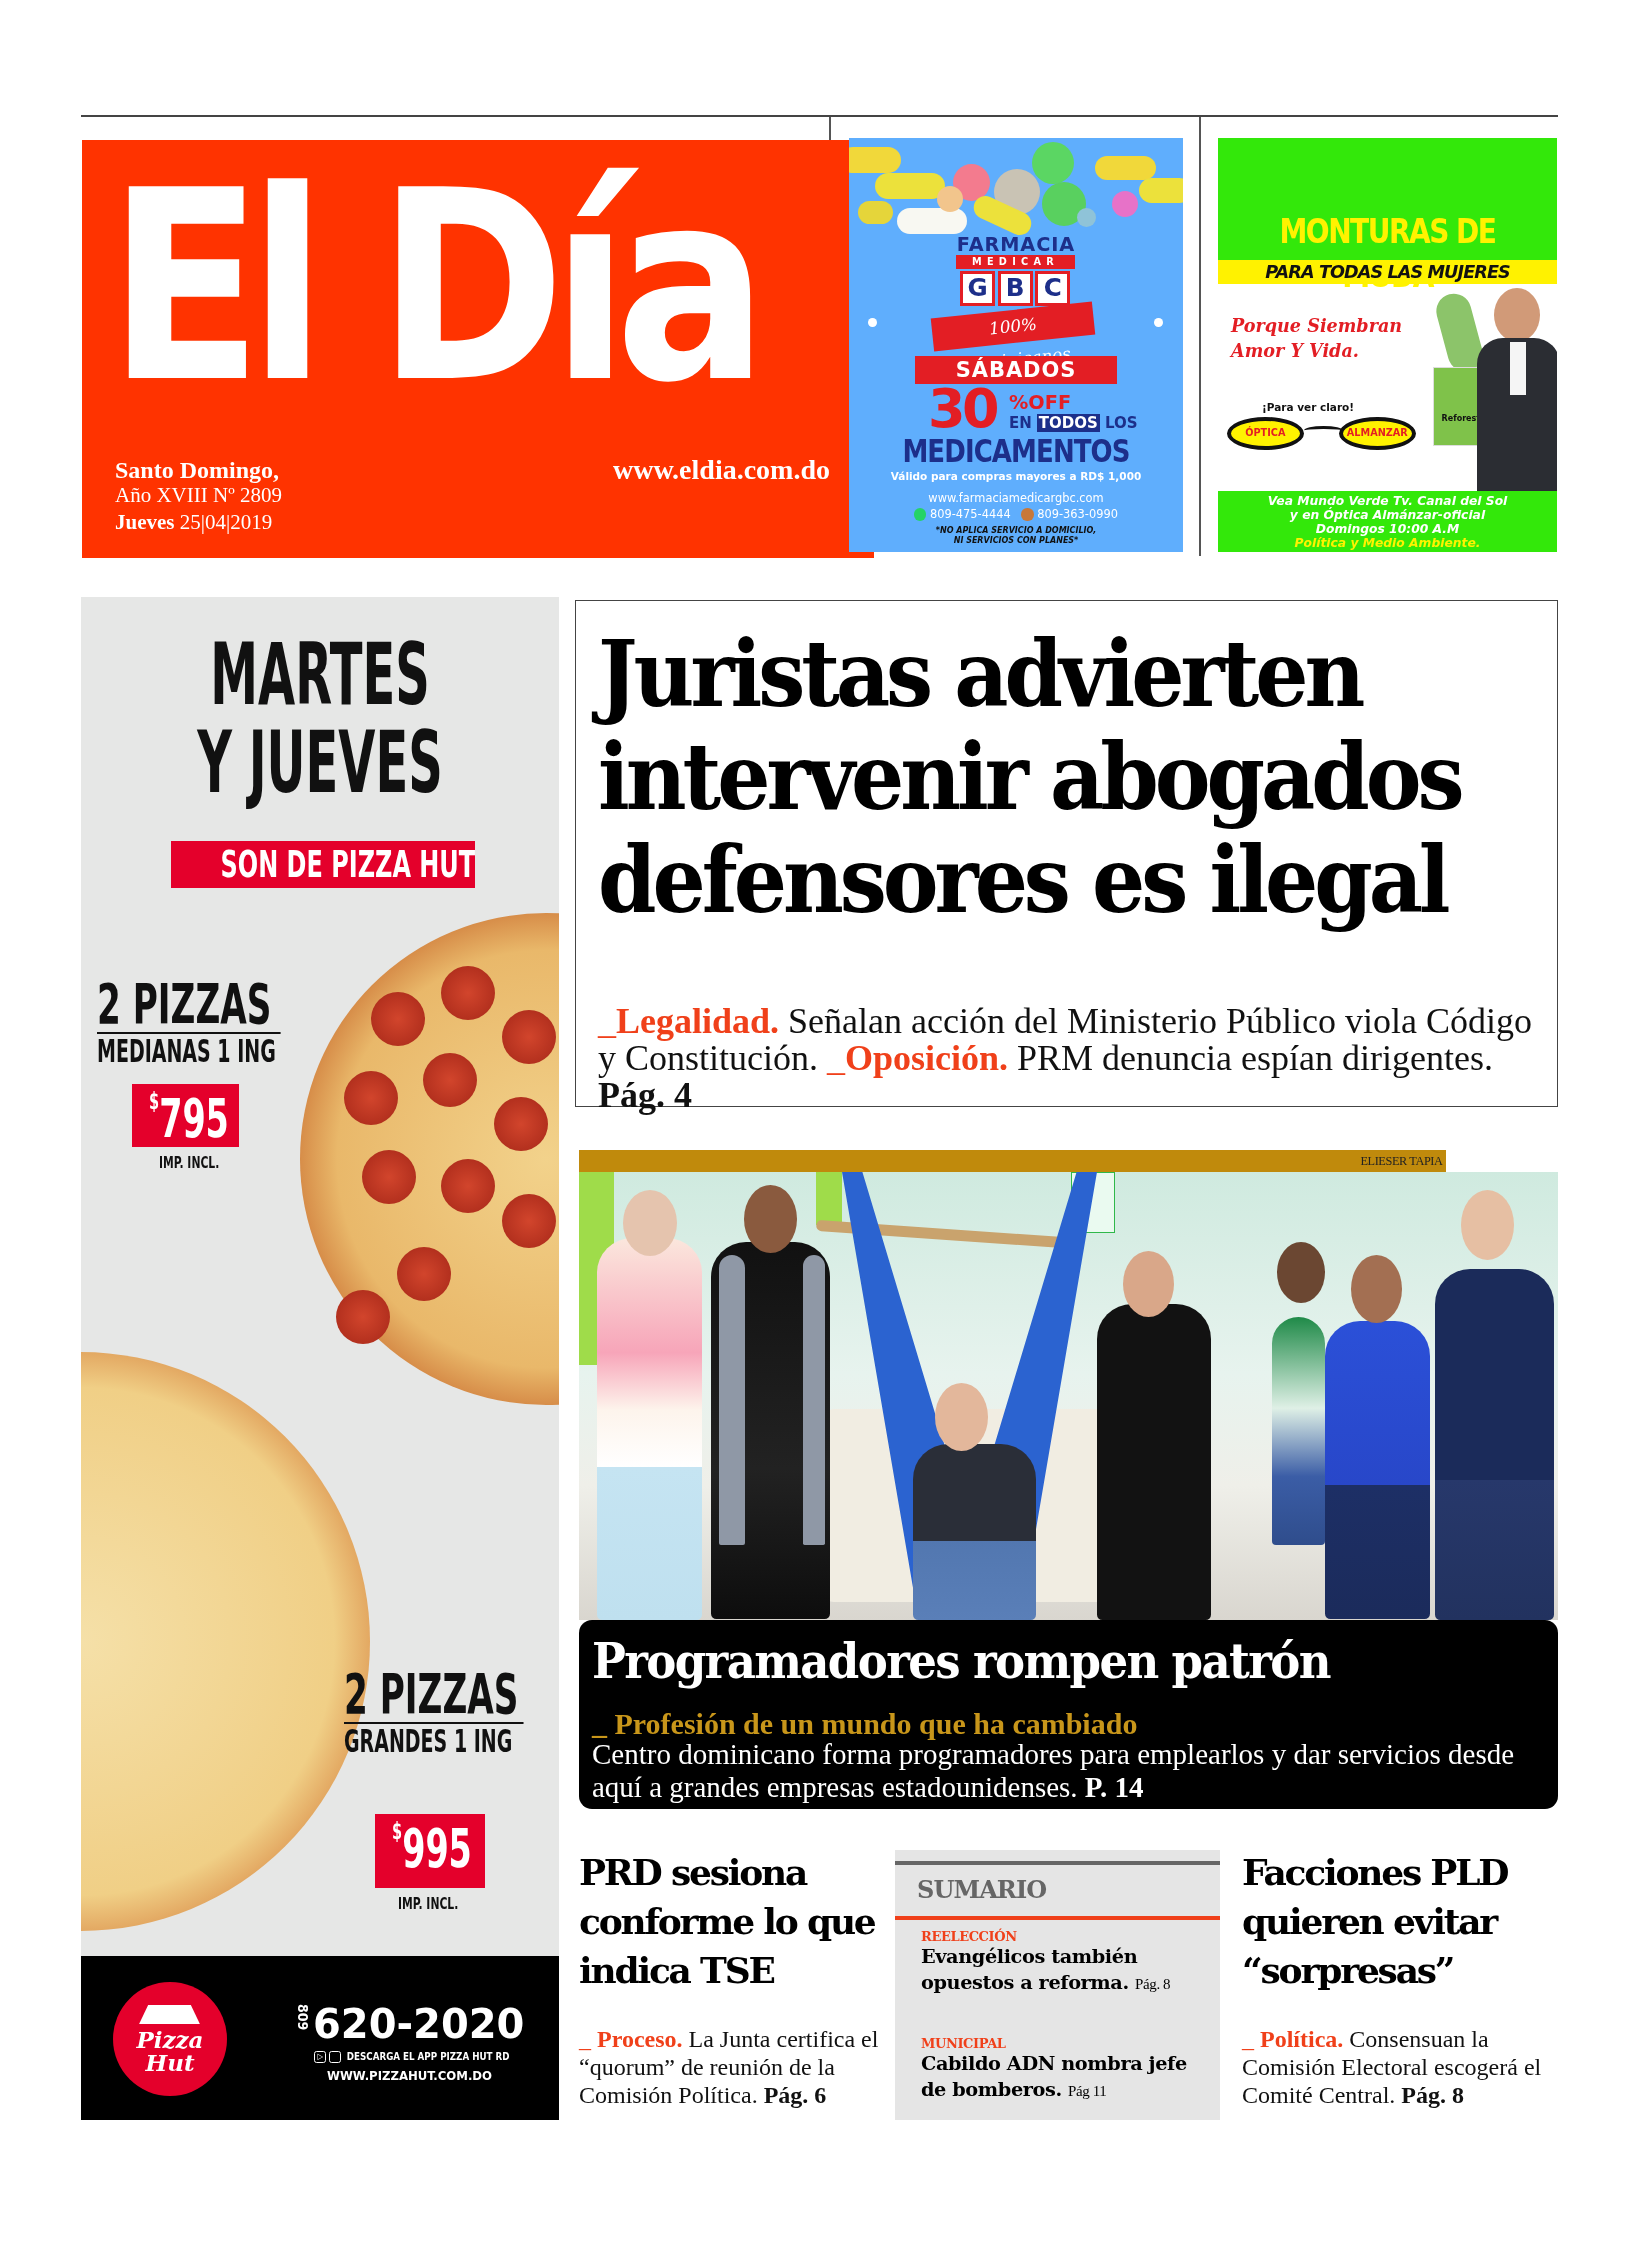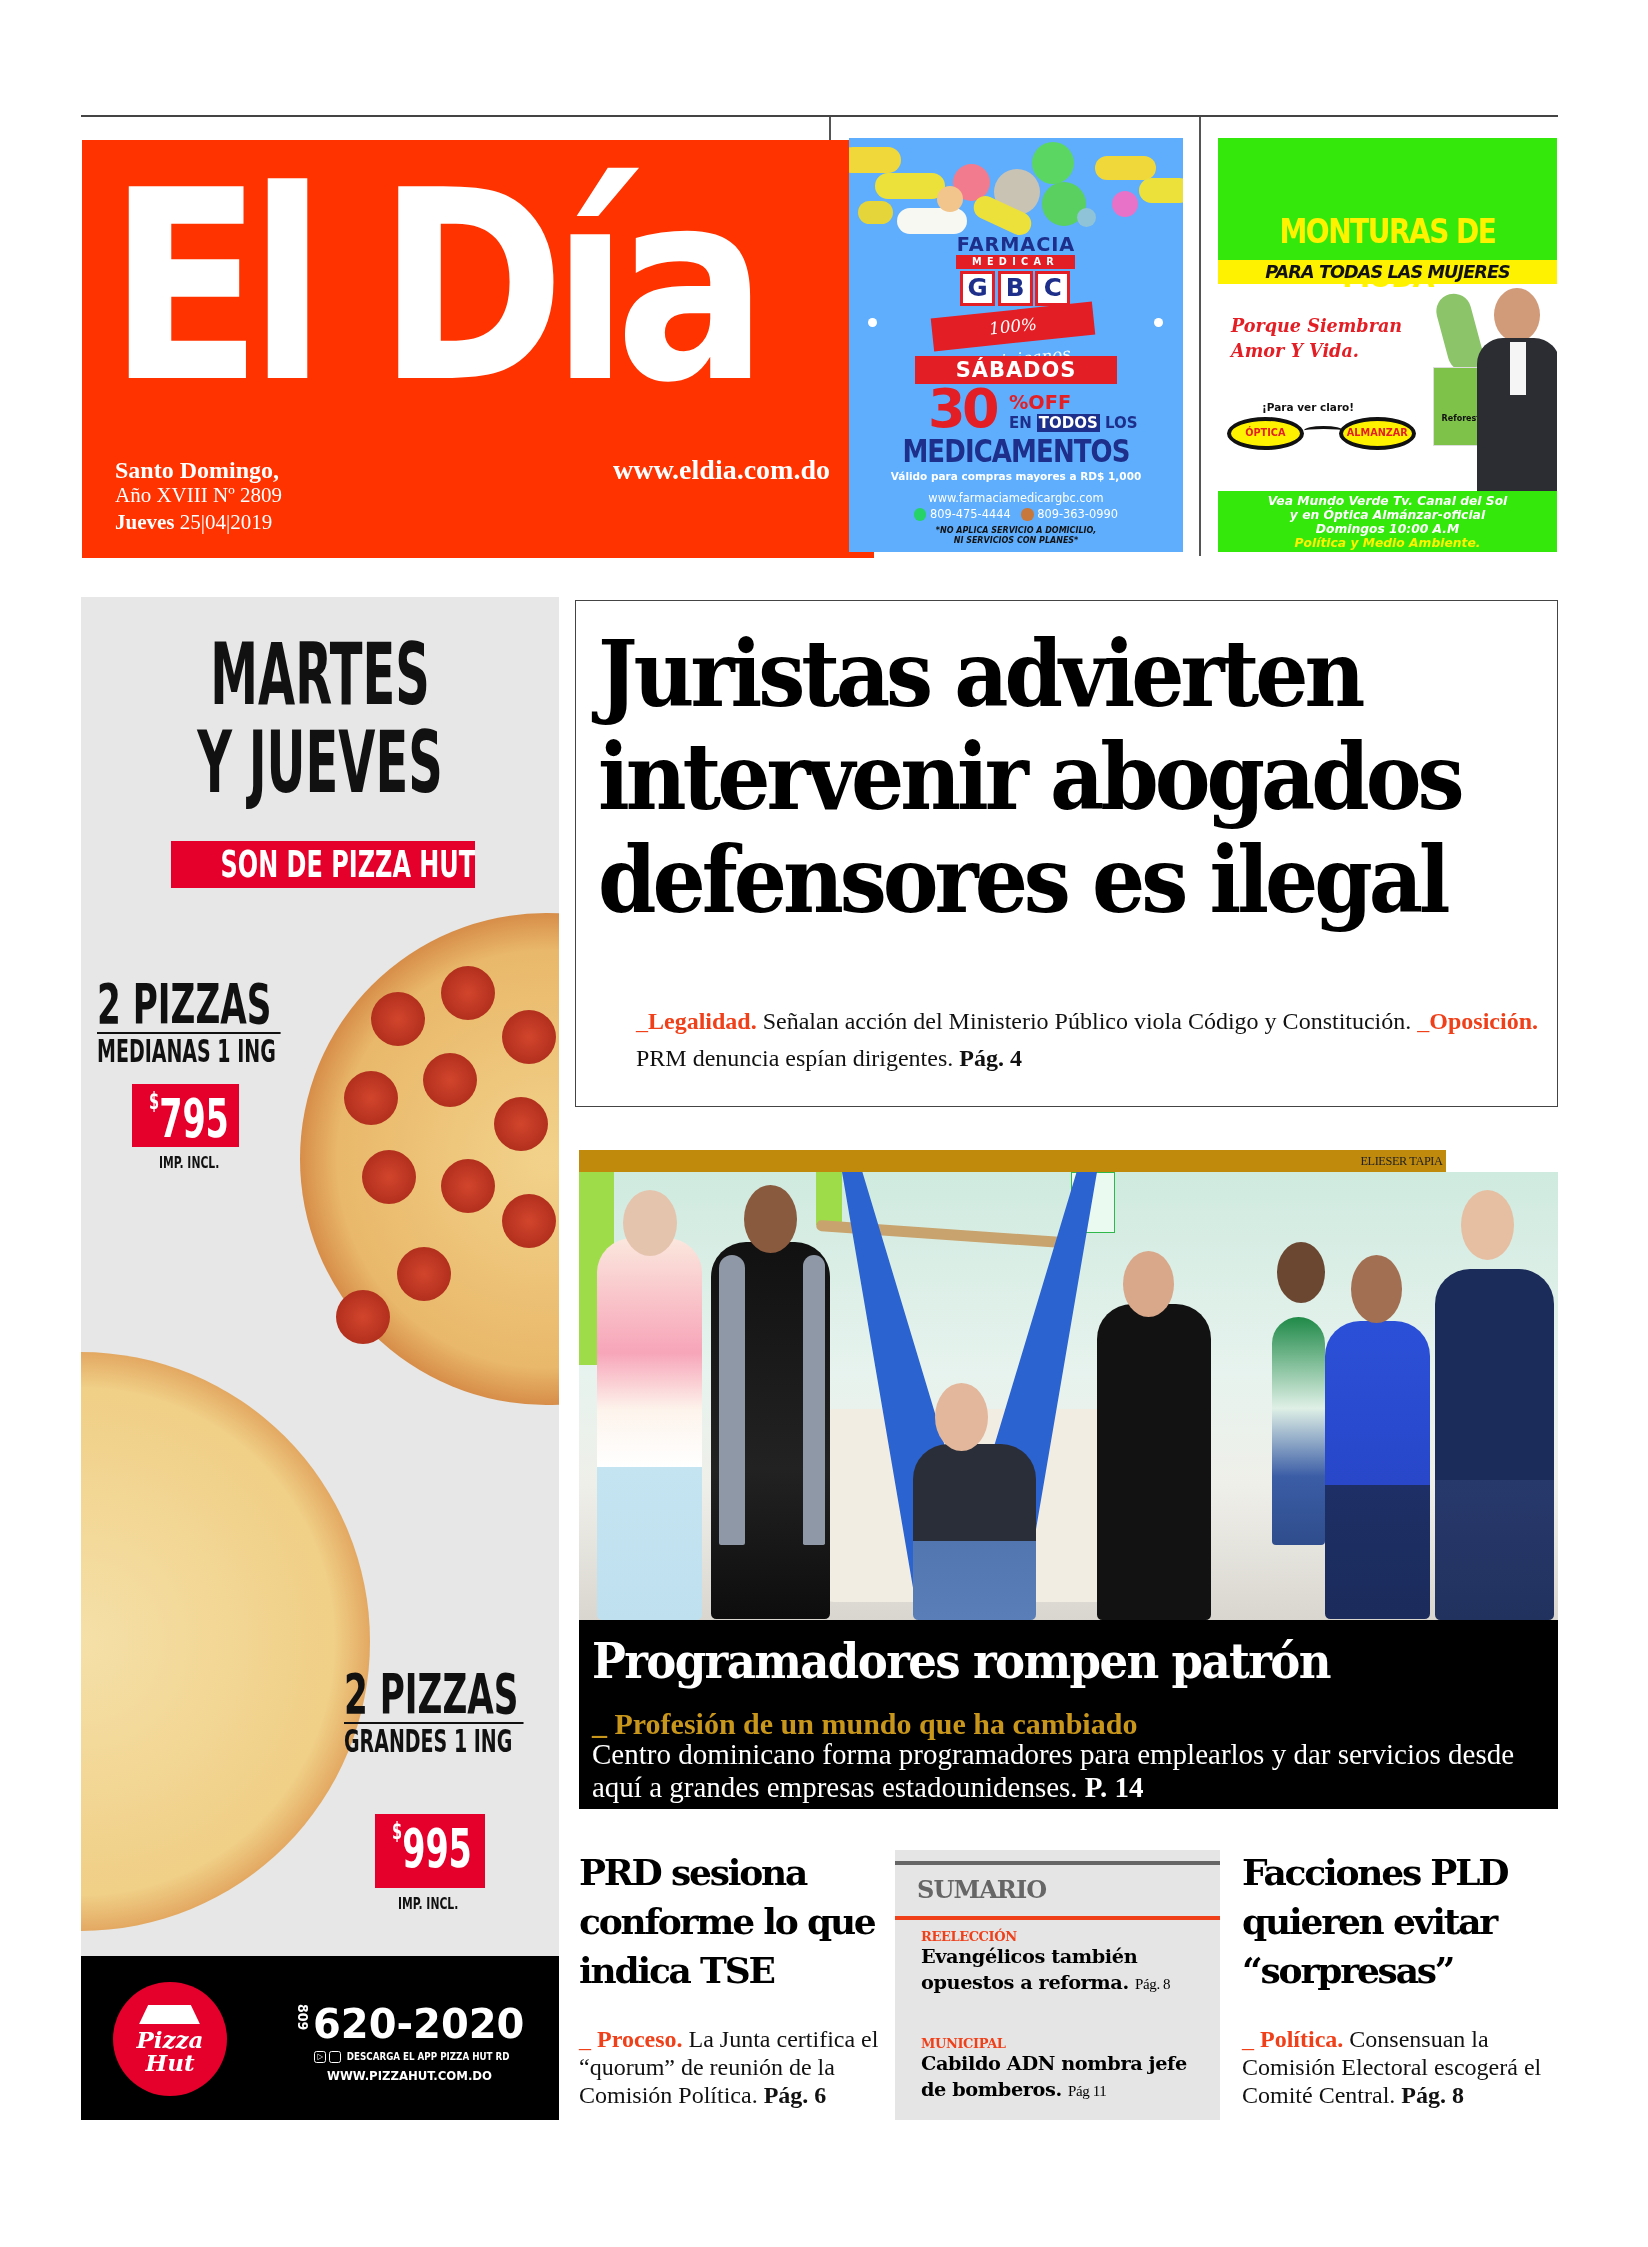--- a/index.html
+++ b/index.html
@@ -79,35 +79,35 @@
   .pz-roof { position: absolute; left: 26px; top: 23px; width: 61px; height: 19.3px; background: #fff; clip-path: polygon(15% 0, 85% 0, 100% 100%, 0 100%); }
   .pz-phone { position: absolute; left: 232px; top: 46px; color: #fff; font-weight: 700; font-size: 40px; line-height: 44px; font-family: "DejaVu Sans", sans-serif; }
   .pz-809 { position: absolute; left: 211px; top: 48px; color: #fff; font-weight: 700; font-size: 14px; transform: rotate(90deg); transform-origin: left top; left: 230px; }
   .pz-app { position: absolute; left: 233px; top: 95px; color: #fff; font-size: 9.7px; font-weight: 700; }
   .pz-app .ic { display: inline-block; width: 12.3px; height: 12.3px; border: 0.9px solid #fff; border-radius: 2.6px; vertical-align: middle; margin-right: 2.6px; font-size: 8px; line-height: 10.5px; text-align: center; }
   .pz-web { position: absolute; left: 246px; top: 112px; color: #fff; font-size: 13px; font-weight: 700; }
 
   
   .headline-box { left: 575px; top: 600px; width: 983px; height: 507px; border: 1.8px solid #444; background: #fff; }
   .headline { position: absolute; left: 22px; top: 22px; width: 948px; font-family: "DejaVu Serif", serif; font-weight: 700; font-size: 91px; line-height: 103px; color: #000; letter-spacing: -4.4px; transform: scaleX(0.92); transform-origin: left top; }
-  .deck { position: absolute; left: 22px; top: 402px; width: 948px; font-family: "Liberation Serif", serif; font-size: 24px; line-height: 37px; color: #111; margin-left: 38px; }
+  .deck { position: absolute; left: 22px; top: 402px; width: 948px; font-family: "Liberation Serif", serif; font-size: 36px; line-height: 37px; color: #111; }
   .kicker { color: #f0401a; font-weight: 700; }
   .dash { color: #f0401a; }
   .pag { font-weight: 700; }
 
   
   .photo-credit-bar { left: 579px; top: 1150px; width: 867px; height: 22px; background: #c08a0c; }
   .photo-credit { position: absolute; right: 3.5px; top: 3.5px; font-family: "Liberation Serif", serif; font-size: 12.3px; color: #222; letter-spacing: -0.4px; }
   .photo { left: 579px; top: 1172px; width: 979px; height: 448px; overflow: hidden; background: linear-gradient(180deg, #cfeadf 0%, #e7f3ee 45%, #efefe9 70%, #d9d6cf 100%); }
   .person { position: absolute; border-radius: 35px 35px 5.3px 5.3px; }
   .head { position: absolute; border-radius: 50%; background: #c89a78; }
   .sofa { position: absolute; background: #f1ede2; border-radius: 8.8px; }
   .hammock { position: absolute; background: #2b63d0; clip-path: polygon(0 0, 8% 0, 45% 70%, 55% 70%, 92% 0, 100% 0, 70% 100%, 30% 100%); }
   .pole { position: absolute; height: 10.5px; background: #c9a36d; transform: rotate(4deg); border-radius: 5.3px; }
-  .photo-caption { left: 579px; top: 1620px; width: 979px; height: 189px; background: #000; color: #fff; }
+  .photo-caption { left: 579px; top: 1620px; width: 979px; height: 189px; background: #000; color: #fff; border-radius: 13px; }
   .cap-title { position: absolute; left: 13px; top: 10.5px; font-family: "DejaVu Serif", serif; font-weight: 700; font-size: 49px; line-height: 61px; letter-spacing: -1.8px; transform: scaleX(0.92); transform-origin: left; white-space: nowrap; }
   .cap-kicker { position: absolute; left: 13px; top: 88px; font-family: "Liberation Serif", serif; font-weight: 700; font-size: 30px; line-height: 32px; color: #c8961a; }
   .cap-text { position: absolute; left: 13px; top: 118px; width: 957px; font-family: "Liberation Serif", serif; font-size: 29px; line-height: 33px; color: #fff; }
   .cap-text b { font-weight: 700; }
 
   
   .story { font-family: "DejaVu Serif", serif; }
   .story h2 { font-weight: 700; font-size: 36px; line-height: 49px; letter-spacing: -2.2px; color: #000; }
   .story p { font-family: "Liberation Serif", serif; font-size: 24px; line-height: 28px; color: #111; margin-top: 30px; }
   .story-prd { left: 579px; top: 1848px; width: 316px; }

